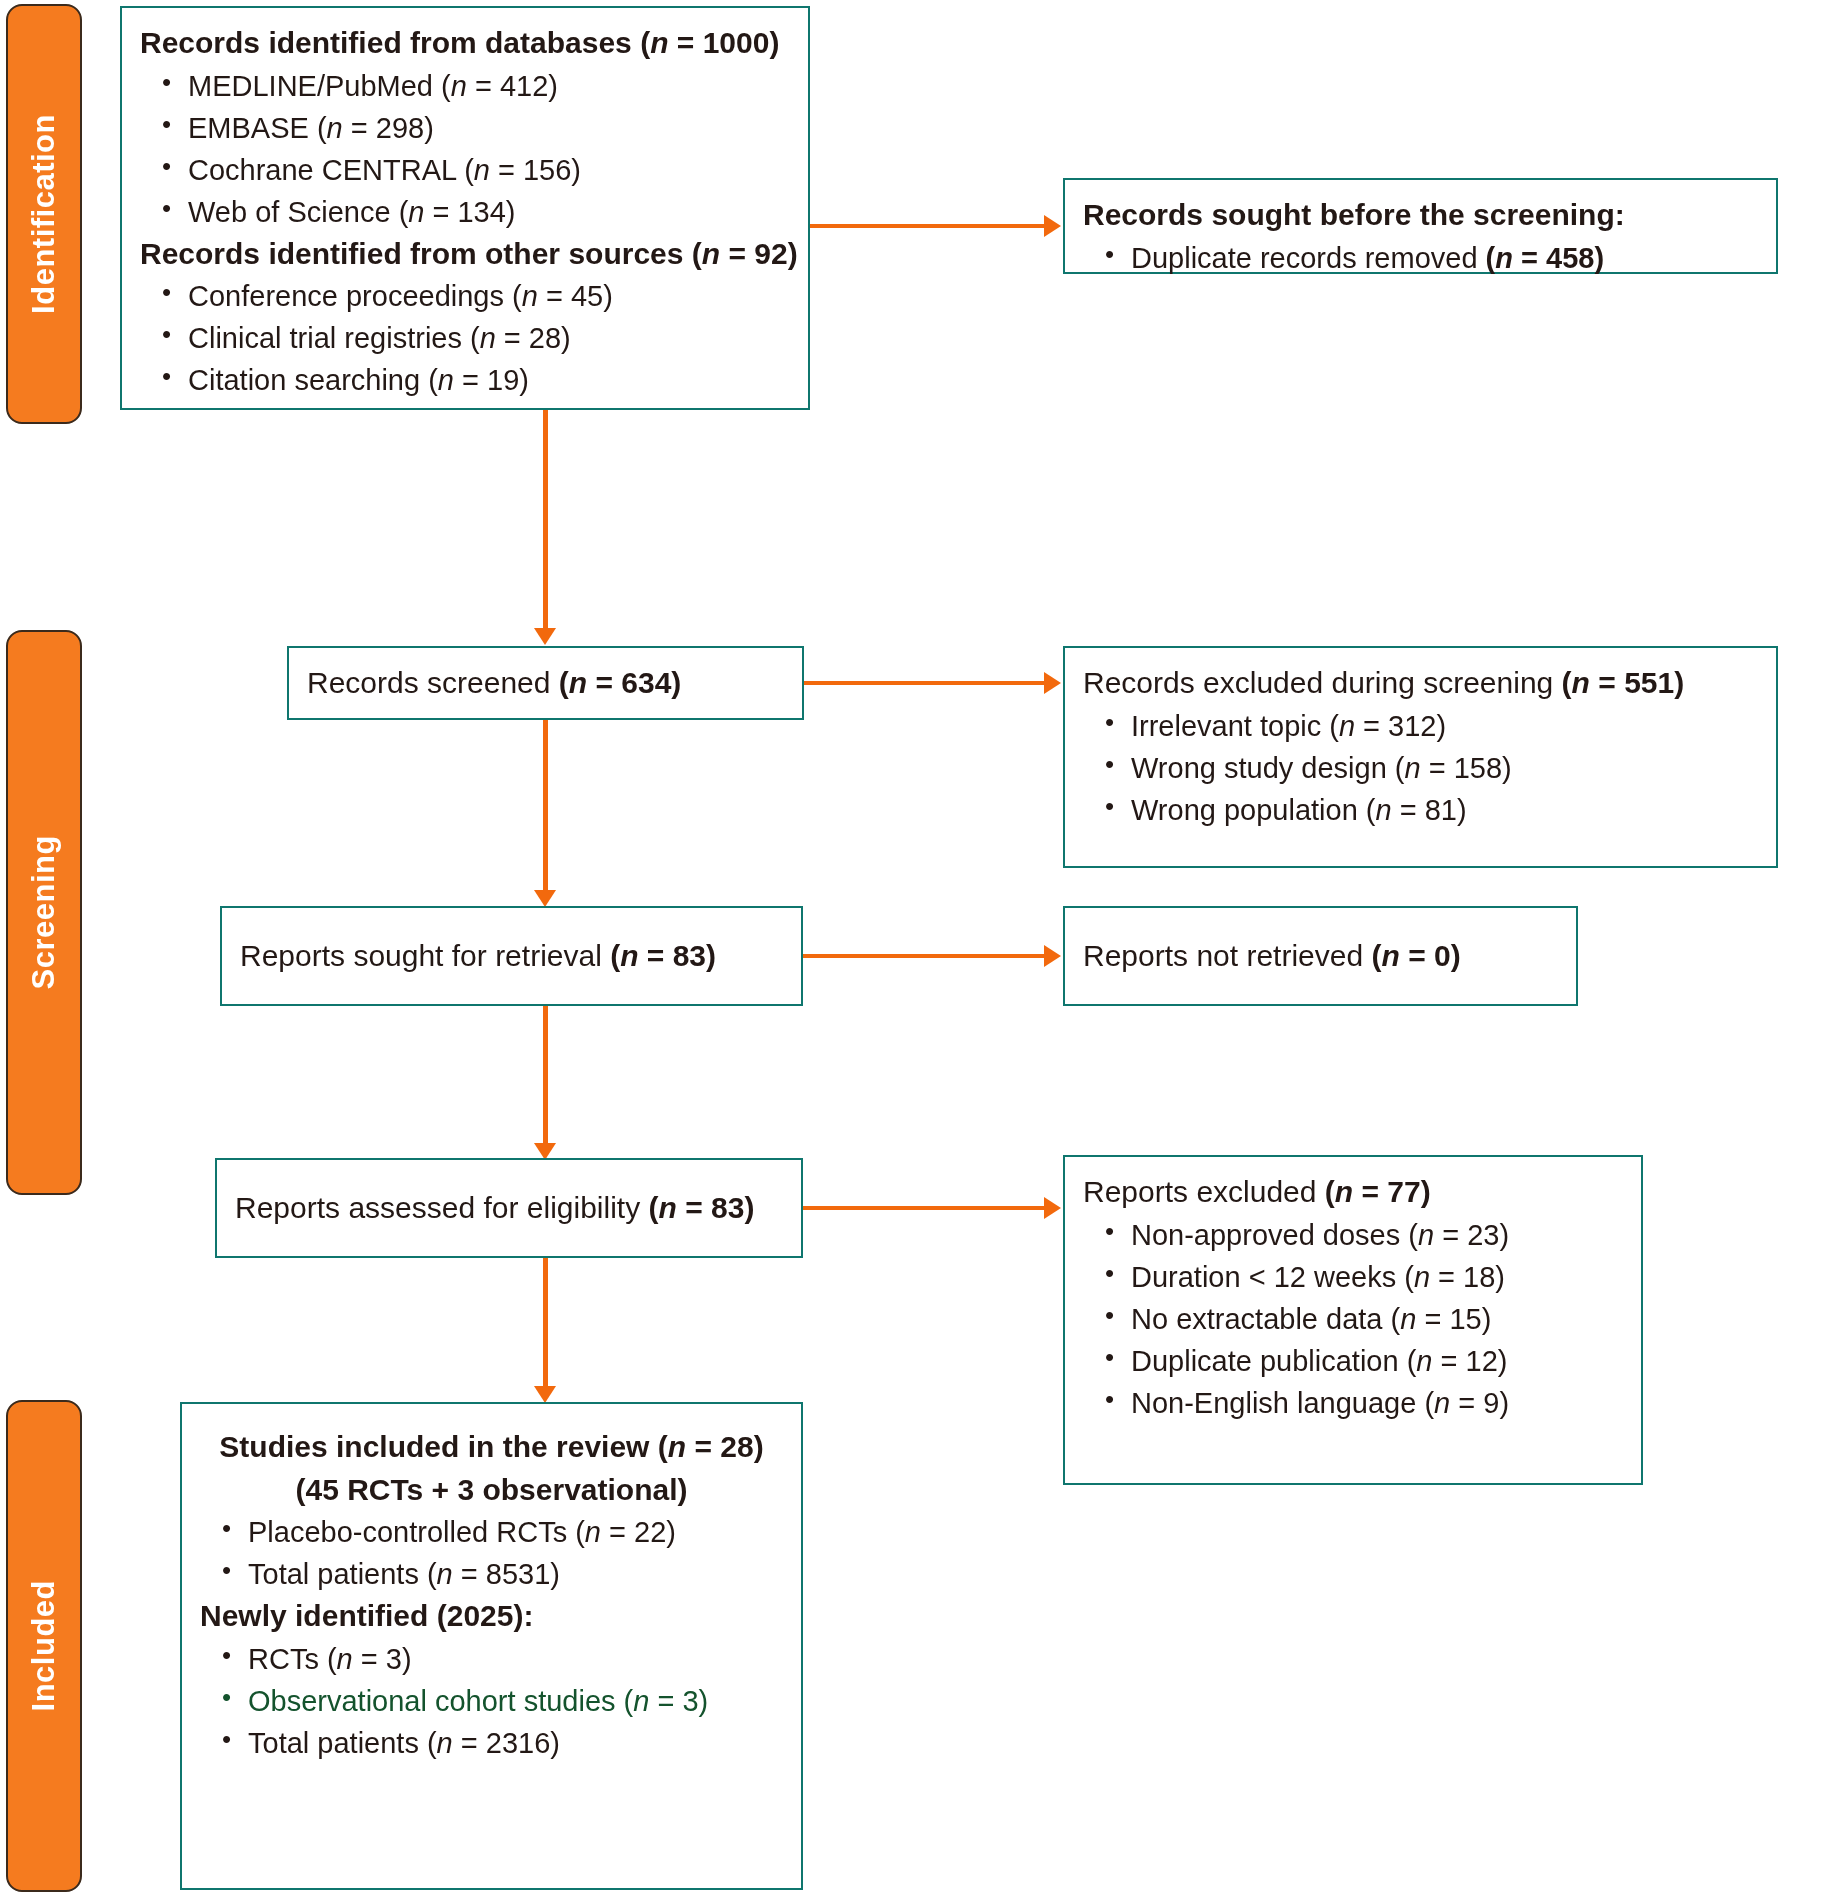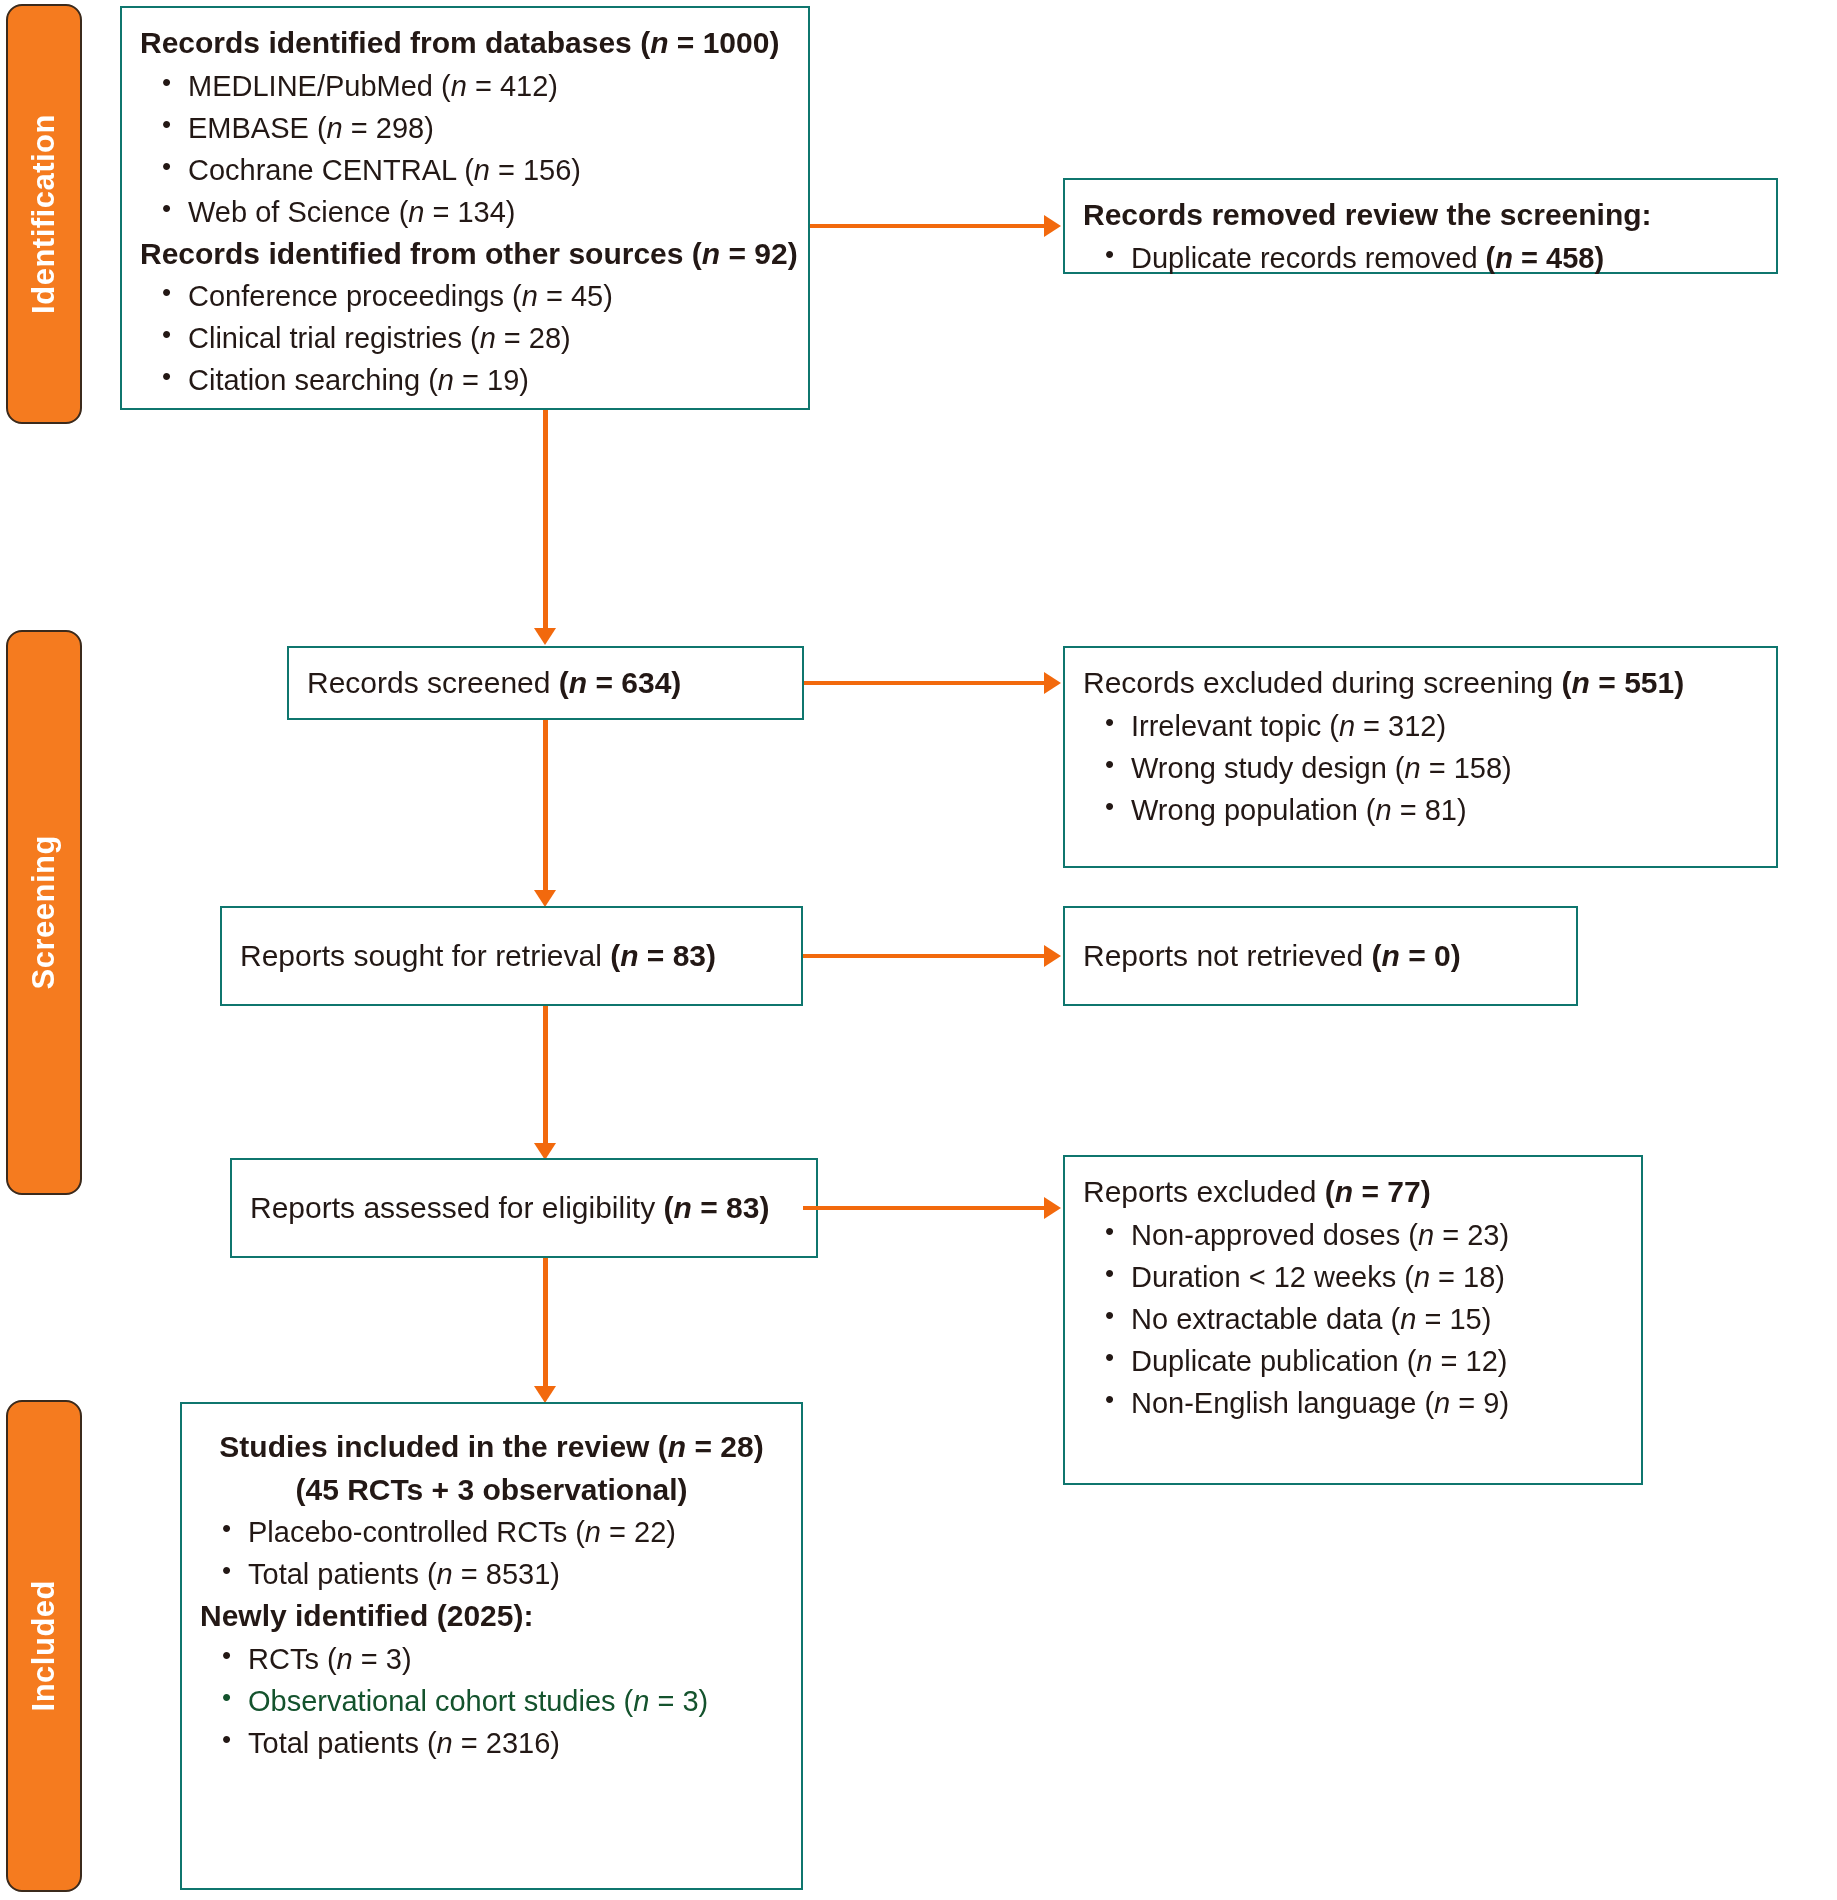--- a/index.html
+++ b/index.html
@@ -122,21 +122,21 @@
     <div class="bullet">EMBASE (<span class="it">n</span> = 298)</div>
     <div class="bullet">Cochrane CENTRAL (<span class="it">n</span> = 156)</div>
     <div class="bullet">Web of Science (<span class="it">n</span> = 134)</div>
     <div class="line b">Records identified from other sources <span class="bw">(<span class="it">n</span> = 92)</span></div>
     <div class="bullet">Conference proceedings (<span class="it">n</span> = 45)</div>
     <div class="bullet">Clinical trial registries (<span class="it">n</span> = 28)</div>
     <div class="bullet">Citation searching (<span class="it">n</span> = 19)</div>
   </div>
 
   <div class="box" style="left:1063px; top:178px; width:715px; height:96px;">
-    <div class="line b">Records removed review the screening:</div>
+    <div class="line b">Records sought before the screening:</div>
     <div class="bullet">Duplicate records removed <span class="bw">(<span class="it">n</span> = 458)</span></div>
   </div>
 
   <div class="hline" style="left:810px; top:224px; width:236px;"></div>
   <div class="arrow-right" style="left:1044px; top:215px;"></div>
 
   <div class="vline" style="left:543px; top:410px; width:5px; height:222px;"></div>
   <div class="arrow-down" style="left:534px; top:628px;"></div>
 
   <div class="box" style="left:287px; top:646px; width:517px; height:74px; display:flex; align-items:center;">
@@ -163,21 +163,21 @@
   <div class="box" style="left:1063px; top:906px; width:515px; height:100px; display:flex; align-items:center;">
     <div class="line">Reports not retrieved <span class="bw">(<span class="it">n</span> = 0)</span></div>
   </div>
 
   <div class="hline" style="left:803px; top:954px; width:243px;"></div>
   <div class="arrow-right" style="left:1044px; top:945px;"></div>
 
   <div class="vline" style="left:543px; top:1006px; width:5px; height:142px;"></div>
   <div class="arrow-down" style="left:534px; top:1143px;"></div>
 
-  <div class="box" style="left:215px; top:1158px; width:588px; height:100px; display:flex; align-items:center;margin-left:15px;">
+  <div class="box" style="left:215px; top:1158px; width:588px; height:100px; display:flex; align-items:center;">
     <div class="line">Reports assessed for eligibility <span class="bw">(<span class="it">n</span> = 83)</span></div>
   </div>
 
   <div class="box" style="left:1063px; top:1155px; width:580px; height:330px;">
     <div class="line">Reports excluded <span class="bw">(<span class="it">n</span> = 77)</span></div>
     <div class="bullet">Non-approved doses (<span class="it">n</span> = 23)</div>
     <div class="bullet">Duration &lt; 12 weeks (<span class="it">n</span> = 18)</div>
     <div class="bullet">No extractable data (<span class="it">n</span> = 15)</div>
     <div class="bullet">Duplicate publication (<span class="it">n</span> = 12)</div>
     <div class="bullet">Non-English language (<span class="it">n</span> = 9)</div>

